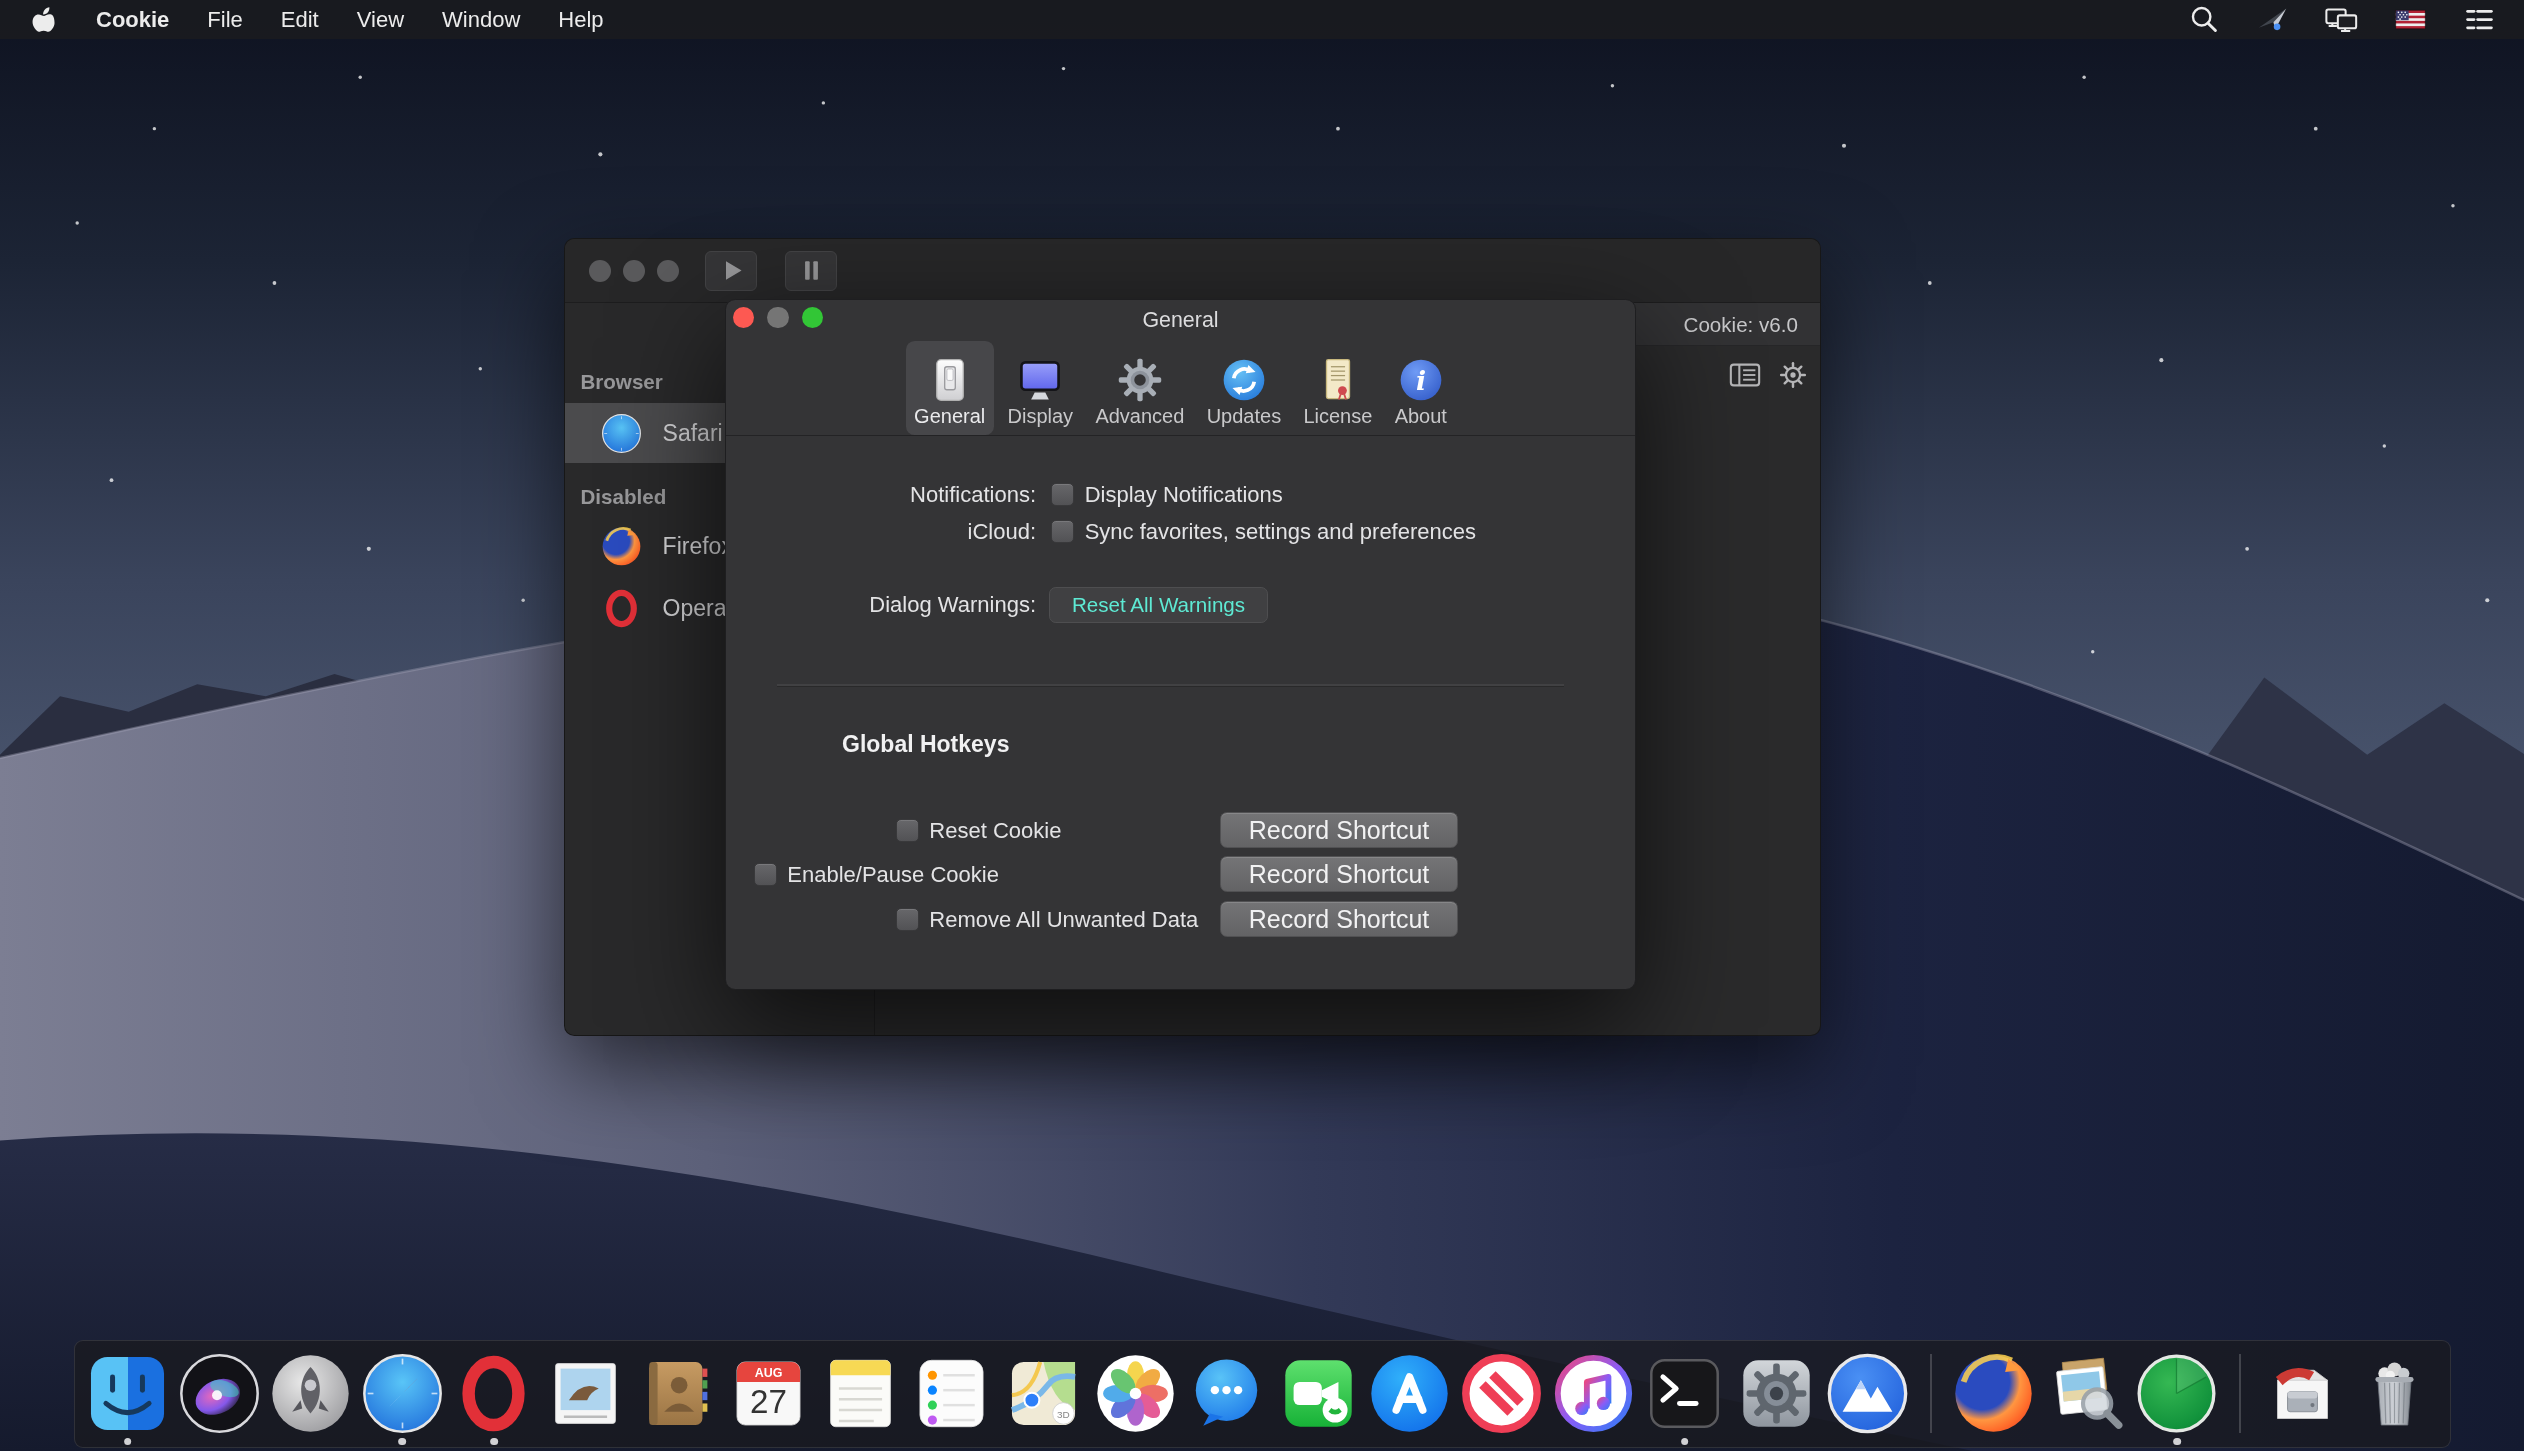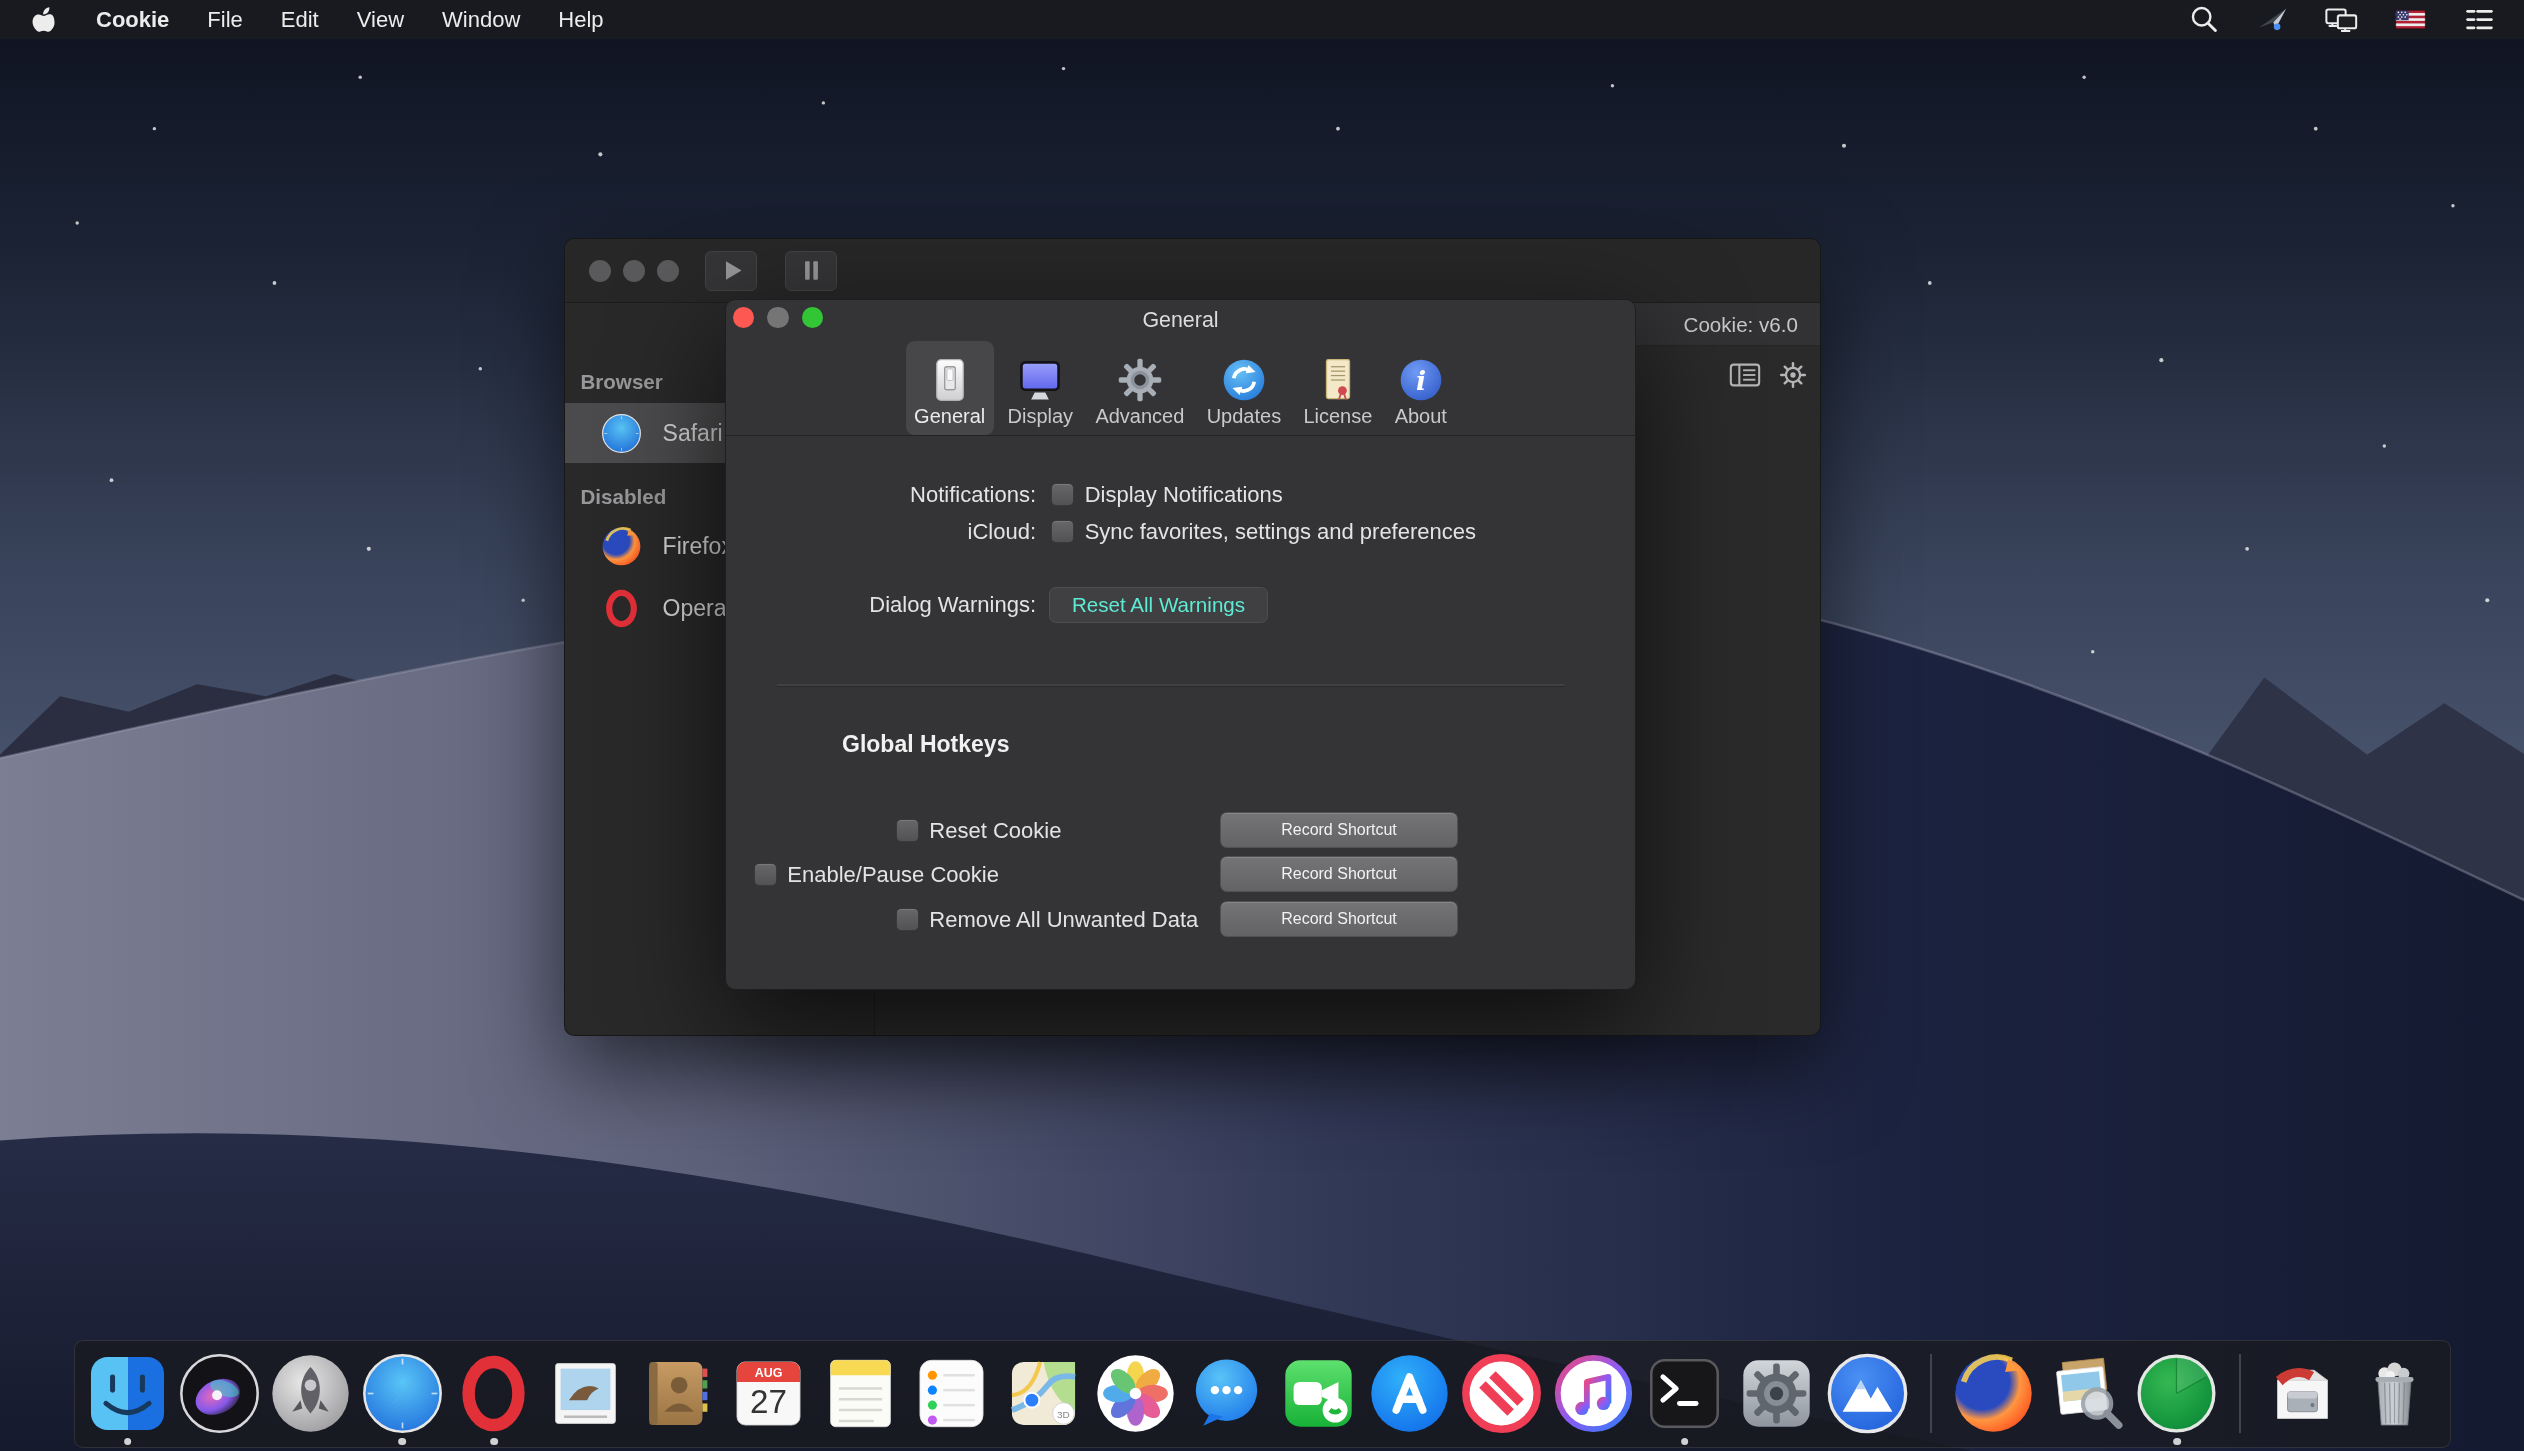--- a/index.html
+++ b/index.html
@@ -75,21 +75,21 @@
   .prow .cbx{margin-left:15.4px;}
   .ptext{margin-left:10.3px;}
   .btn-reset{margin-left:13px;width:219px;height:36px;border-radius:6.9px;background:#404042;
     border:0.9px solid #4e4e50;color:#5eead4;font-size:20.6px;text-align:center;line-height:34px;box-sizing:border-box;}
   .sep{position:absolute;top:384px;left:51px;width:787px;height:1.7px;background:#414143;box-shadow:0 0.9px 0 #28282a;}
   .gh-title{position:absolute;left:116px;top:431px;font-size:23px;font-weight:bold;color:#f1f1f2;}
   .hrow{position:absolute;left:0;right:0;height:45px;display:flex;align-items:center;padding-left:170px;box-sizing:border-box;}
   .hrow .hlabel{margin-left:10.3px;}
   .btn-record{position:absolute;left:494px;top:4.3px;width:238px;height:36px;border-radius:6.9px;
     background:linear-gradient(var(--record-button-top,#747476),var(--record-button-bottom,#636365));
-    border:0.9px solid #515153;color:#f2f2f3;font-size:16px;text-align:center;line-height:34px;box-sizing:border-box;
+    border:0.9px solid #515153;color:#f2f2f3;font-size:25px;text-align:center;line-height:34px;box-sizing:border-box;
     box-shadow:inset 0 0.9px 0 rgba(255,255,255,.14);}
 
   
   .dock{position:absolute;left:74px;bottom:3.4px;width:2377px;height:108px;z-index:25;
     background:rgba(26,26,30,.7);border:0.9px solid rgba(255,255,255,.1);border-radius:9px;
     display:flex;align-items:center;gap:8.6px;padding:0 11px;box-sizing:border-box;}
   .dicon{width:83px;height:83px;flex:none;position:relative;}
   .dsep{width:1.7px;height:79px;background:rgba(255,255,255,.18);margin:0 12px;flex:none;}
   .ddot{position:absolute;left:50%;bottom:-10.3px;transform:translateX(-50%);
     width:7.7px;height:7.7px;border-radius:50%;background:rgba(230,230,232,.9);}

